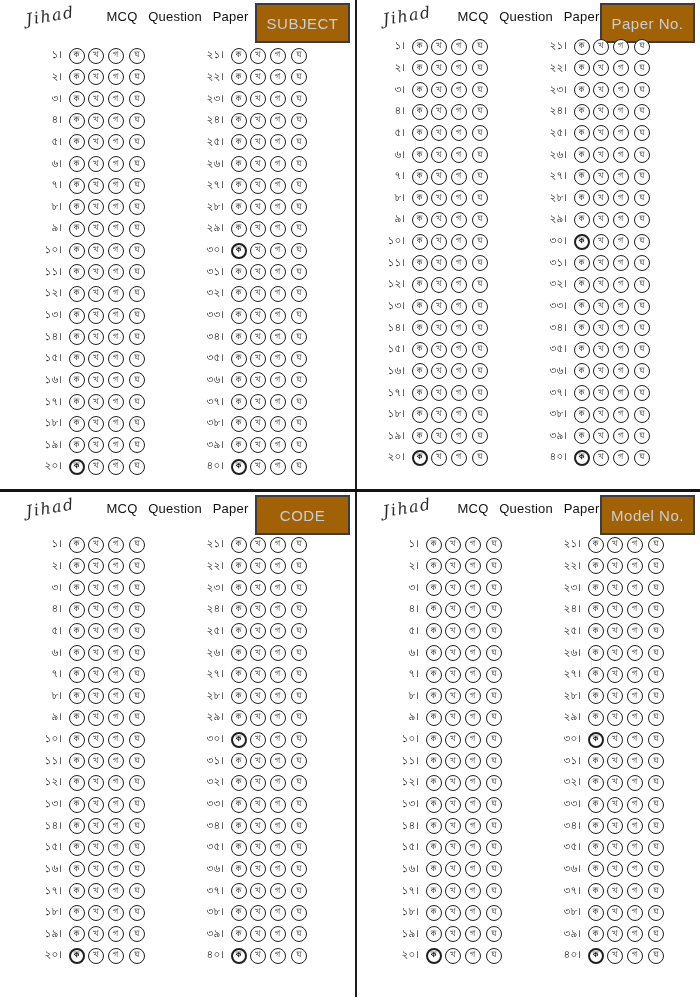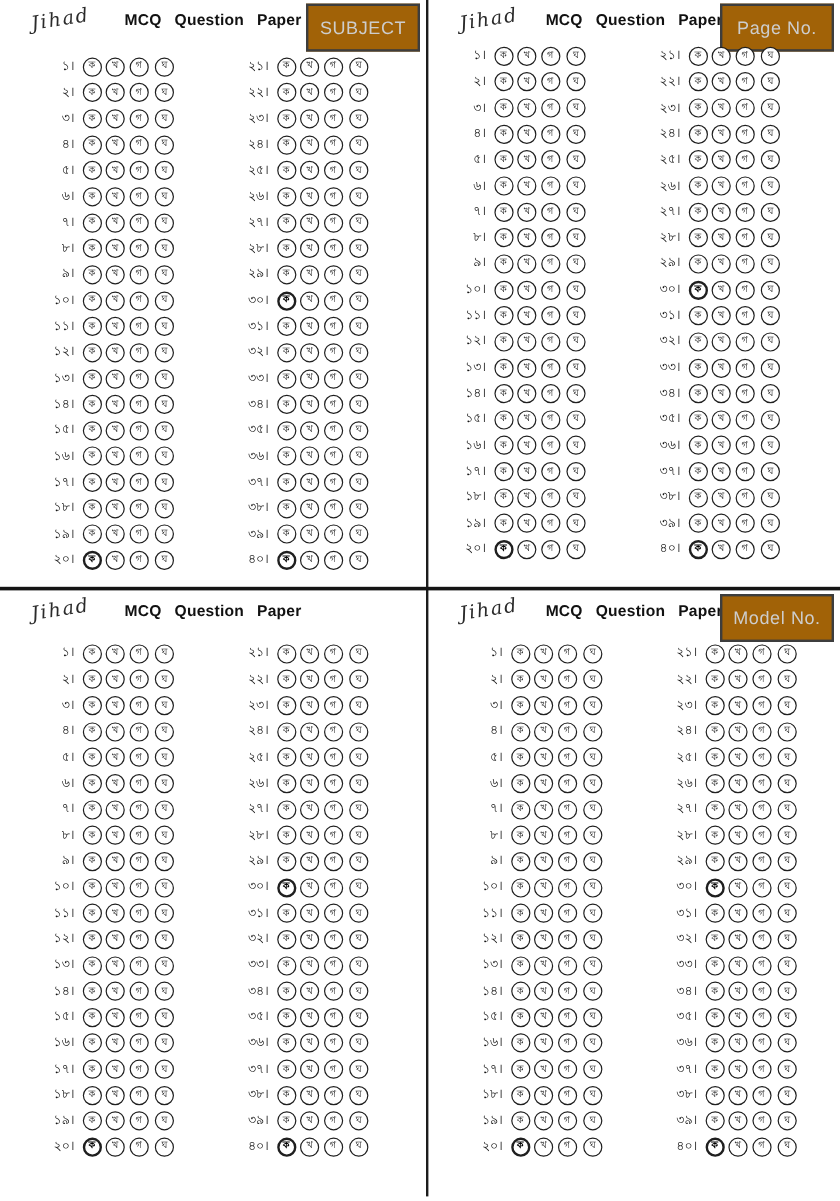--- a/index.html
+++ b/index.html
@@ -12,21 +12,21 @@
   .q-tl{left:0;top:0;width:355px;height:489px;}
   .q-tr{left:357px;top:0;width:343px;height:489px;}
   .q-bl{left:0;top:492px;width:355px;height:509px;}
   .q-br{left:357px;top:492px;width:343px;height:509px;}
 
   .signature{position:absolute;left:26px;top:10px;
              font-family:"DejaVu Serif",serif;font-style:italic;
              font-size:16px;letter-spacing:1.5px;color:#2a2a2a;
              transform:rotate(-9deg);transform-origin:left center;}
   .title{position:absolute;left:0;right:0;top:9px;text-align:center;
-         font-size:13px;font-weight:bold;letter-spacing:0.2px;word-spacing:7px;color:#111;}
+         font-size:13px;font-weight:normal;letter-spacing:0.2px;word-spacing:7px;color:#111;}
   .label-box{position:absolute;top:3px;right:5px;width:91px;height:36px;
              border:2px solid #3d3d3d;display:flex;align-items:center;justify-content:center;
              background:#a16207;}
   .label-box span{font-size:15px;color:#cdcdcd;letter-spacing:0.5px;}
 
   .answers{position:absolute;left:0;top:45px;right:0;bottom:0;}
   .q-tr .answers{top:36px;}
   .q-bl .answers,.q-br .answers{top:42px;}
   .ans-col{position:absolute;top:0;}
   .col-1{left:22px;}
@@ -340,21 +340,21 @@
             <span class="bubble">ঘ</span>
           </div>
         </div>
     </div>
   </section>
 
   <section class="quadrant q-tr">
     <div class="signature">Jihad</div>
     <div class="title">MCQ Question Paper</div>
     <div class="label-box">
-      <span>Page No.</span>
+      <span>Paper No.</span>
     </div>
     <div class="answers">
       <div class="ans-col col-1">
           <div class="row">
             <span class="qnum">১।</span>
             <span class="bubble">ক</span>
             <span class="bubble">খ</span>
             <span class="bubble">গ</span>
             <span class="bubble">ঘ</span>
           </div>
@@ -633,20 +633,23 @@
             <span class="bubble">গ</span>
             <span class="bubble">ঘ</span>
           </div>
         </div>
     </div>
   </section>
 
   <section class="quadrant q-bl">
     <div class="signature">Jihad</div>
     <div class="title">MCQ Question Paper</div>
+    <div class="label-box">
+      <span>CODE</span>
+    </div>
     <div class="answers">
       <div class="ans-col col-1">
           <div class="row">
             <span class="qnum">১।</span>
             <span class="bubble">ক</span>
             <span class="bubble">খ</span>
             <span class="bubble">গ</span>
             <span class="bubble">ঘ</span>
           </div>
           <div class="row">

